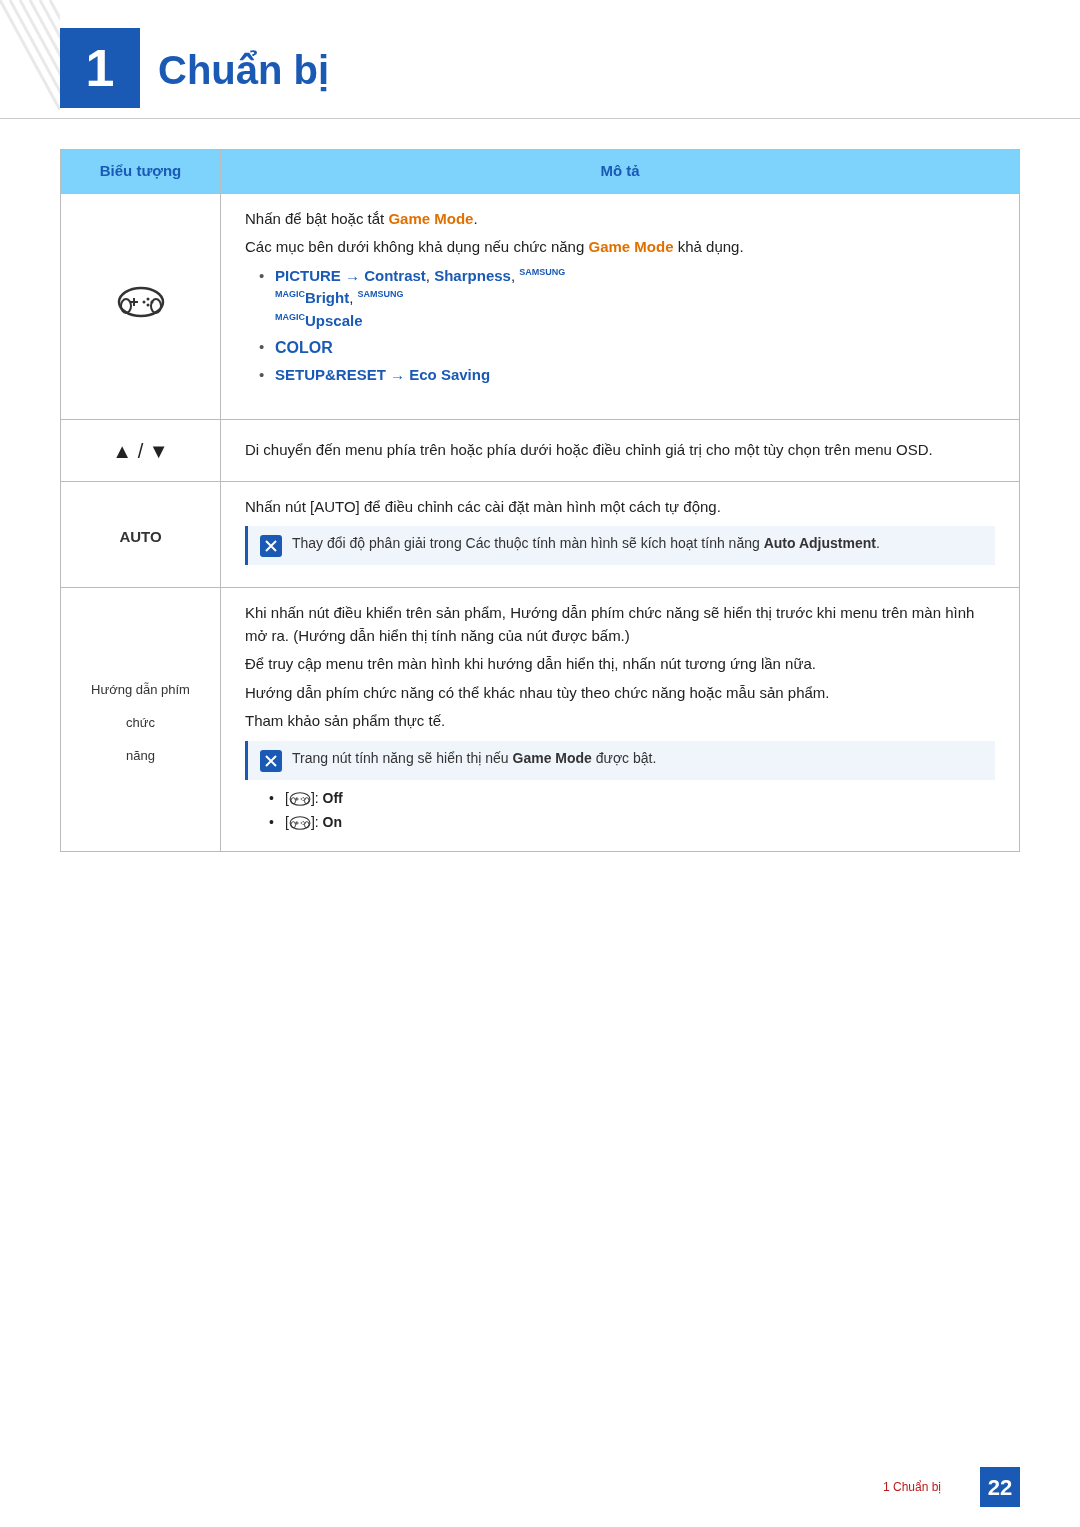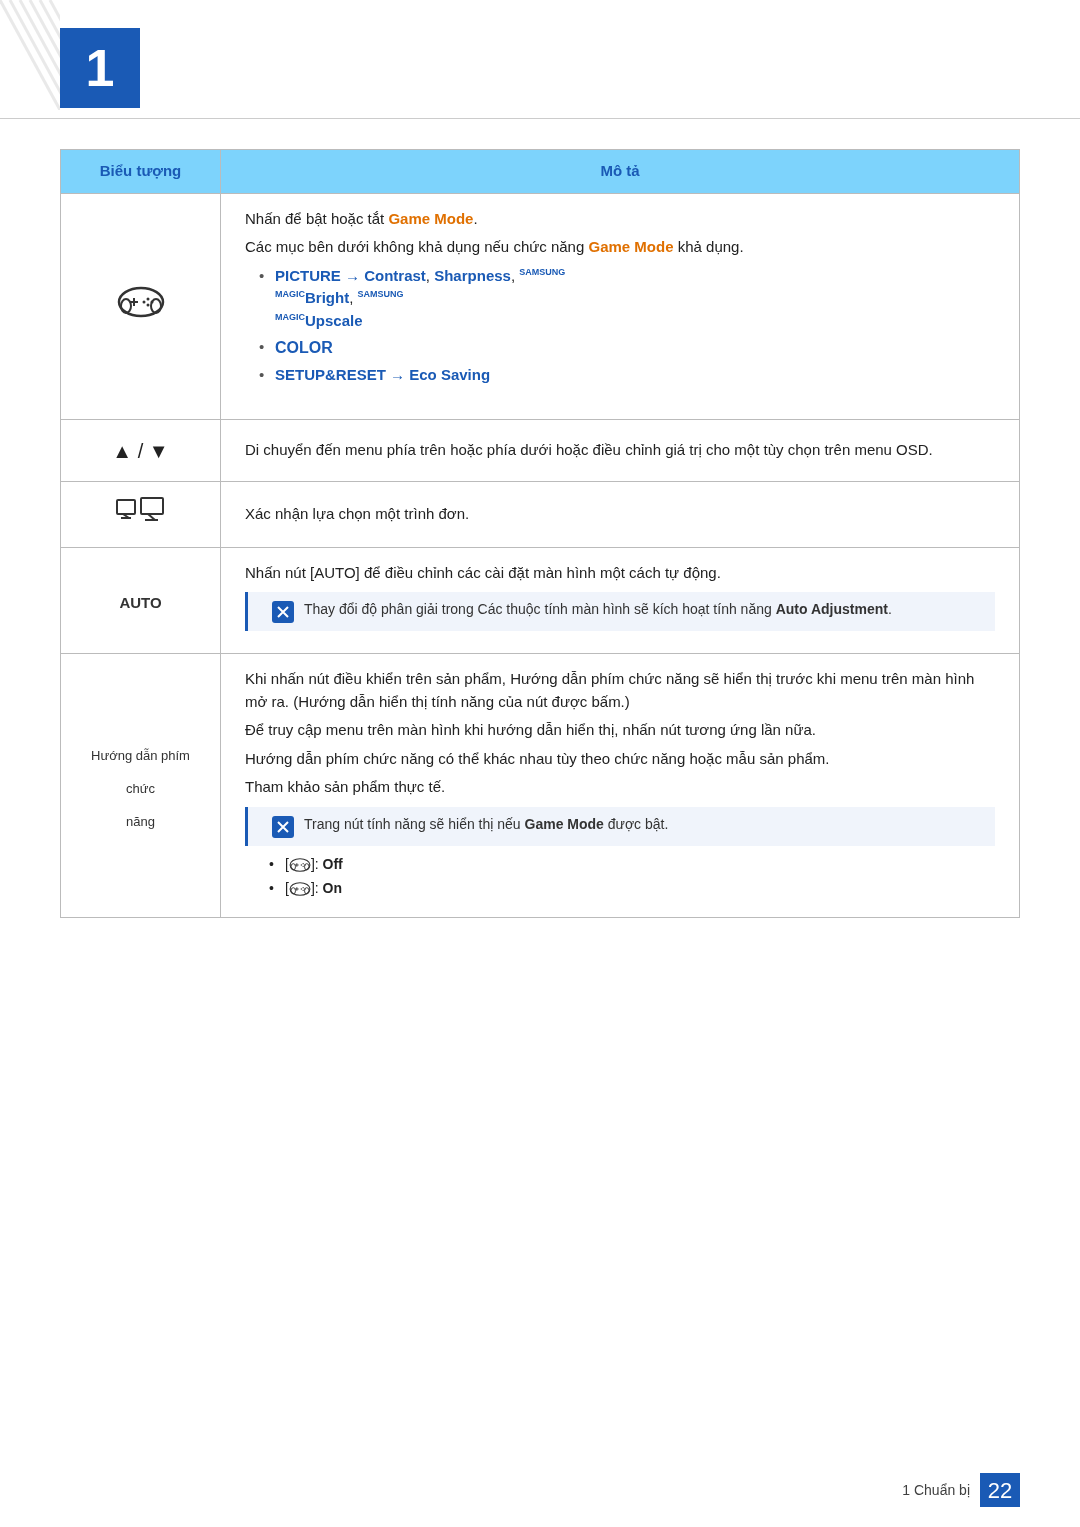--- a/index.html
+++ b/index.html
@@ -134,21 +134,21 @@
       left: 4px;
       color: #555;
     }
 
     
     .note-box {
       display: flex;
       align-items: flex-start;
       background: #f0f4fb;
       border-left: 3px solid #1a5ab5;
-      padding: 8px 24px;
+      padding: 8px 12px;
       margin: 8px 0;
       gap: 10px;
     }
 
     .note-icon {
       flex-shrink: 0;
       width: 22px;
       height: 22px;
       background: #1a5ab5;
       color: white;
@@ -182,34 +182,35 @@
     .page-footer {
       position: absolute;
       bottom: 20px;
       right: 60px;
       display: flex;
       align-items: center;
       gap: 10px;
     }
 
     .footer-text {
-      color: #404040;
-      font-size: 14px;
+      color: #b91c1c;
+      font-size: 12px;
     }
 
     .footer-page-box {
       background: #1a5ab5;
       color: white;
       width: 40px;
-      height: 34px;
+      height: 40px;
       display: flex;
       align-items: center;
       justify-content: center;
       font-size: 22px;
-      font-weight: normal;
+      font-weight: bold;
+      margin-left: 29px;
     }
 
     
     .sm-label {
       font-size: 9px;
       vertical-align: super;
       font-weight: bold;
       color: #1a5ab5;
     }
 
@@ -245,20 +246,21 @@
   <svg class="diagonal-decoration" viewBox="0 0 60 110">
     <line x1="0" y1="0" x2="60" y2="110" stroke="#888" stroke-width="3"></line>
     <line x1="10" y1="0" x2="70" y2="110" stroke="#888" stroke-width="3"></line>
     <line x1="20" y1="0" x2="80" y2="110" stroke="#888" stroke-width="3"></line>
     <line x1="30" y1="0" x2="90" y2="110" stroke="#888" stroke-width="3"></line>
     <line x1="40" y1="0" x2="100" y2="110" stroke="#888" stroke-width="3"></line>
     <line x1="50" y1="0" x2="110" y2="110" stroke="#888" stroke-width="3"></line>
   </svg>
 
   <div class="chapter-number-box">1</div>
+  <div class="chapter-title">Chuẩn bị</div>
 </div>
 
 <div class="main-content">
   <table>
     <thead>
       <tr>
         <th>Biểu tượng</th>
         <th>Mô tả</th>
       </tr>
     </thead>
@@ -299,38 +301,20 @@
       <tr>
         <td class="icon-cell">
           <span class="arrow-icon">▲ / ▼</span>
         </td>
         <td class="desc-cell">
           <p>Di chuyển đến menu phía trên hoặc phía dưới hoặc điều chỉnh giá trị cho một tùy chọn trên menu OSD.</p>
         </td>
       </tr>
 
 
-      <tr>
-        <td class="icon-cell">
-          
-          <svg width="52" height="28" viewBox="0 0 52 28">
-
-            <rect x="2" y="4" width="18" height="14" rx="1" fill="none" stroke="#333" stroke-width="2"></rect>
-            <line x1="8" y1="18" x2="14" y2="22" stroke="#333" stroke-width="2"></line>
-            <line x1="6" y1="22" x2="16" y2="22" stroke="#333" stroke-width="2"></line>
-
-            <rect x="26" y="2" width="22" height="16" rx="1" fill="none" stroke="#333" stroke-width="2"></rect>
-            <line x1="33" y1="18" x2="40" y2="24" stroke="#333" stroke-width="2"></line>
-            <line x1="30" y1="24" x2="43" y2="24" stroke="#333" stroke-width="2"></line>
-          </svg>
-        </td>
-        <td class="desc-cell">
-          <p>Xác nhận lựa chọn một trình đơn.</p>
-        </td>
-      </tr>
 
       <tr>
         <td class="icon-cell">
           <span style="font-size:15px;font-weight:bold;color:#333;">AUTO</span>
         </td>
         <td class="desc-cell">
           <p>Nhấn nút [AUTO] để điều chỉnh các cài đặt màn hình một cách tự động.</p>
           <div class="note-box">
             <div class="note-icon">
               <svg width="14" height="14" viewBox="0 0 14 14">

